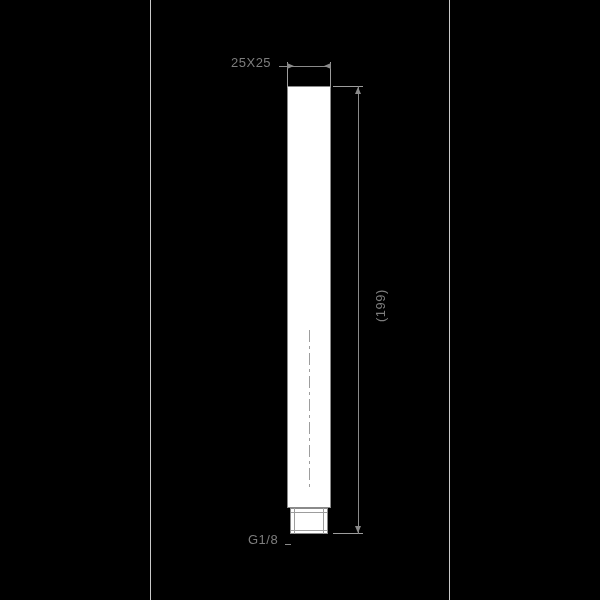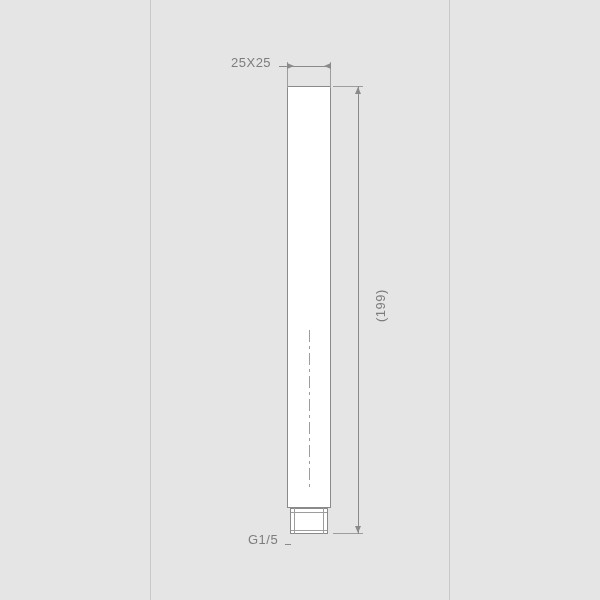--- a/index.html
+++ b/index.html
@@ -7,21 +7,21 @@
     padding: 0;
     background: #ffffff;
   }
   body {
     font-family: "Liberation Sans", sans-serif;
   }
   #canvas {
     position: relative;
     width: 600px;
     height: 600px;
-    background: #e5e5e5;
+    background: #000000;
     overflow: hidden;
   }
   
   .frame-line {
     position: absolute;
     background: #c9c9c9;
   }
   .frame-left {
     left: 150px;
     top: 0;
@@ -186,16 +186,16 @@
   <div class="dim-line h-dim" style="left:279px; top:66px; width:10px;"></div>
   <div class="dim-text" style="left:231px; top:55px;">25X25</div>
 
   <div class="ext-line" style="left:333px; top:86px; width:30px; height:1px;"></div>
   <div class="ext-line" style="left:333px; top:533px; width:30px; height:1px;"></div>
   <div class="dim-line v-dim" style="left:358px; top:86px; height:448px;"></div>
   <div class="arrow arrow-up" style="left:355px; top:87px;"></div>
   <div class="arrow arrow-down" style="left:355px; top:526px;"></div>
   <div class="dim-text rotated" style="left:373px; top:322px;">(199)</div>
 
-  <div class="dim-text" style="left:248px; top:532px;">G1/5</div>
+  <div class="dim-text" style="left:248px; top:532px;">G1/8</div>
   <div class="dim-line h-dim" style="left:285px; top:544px; width:6px;"></div>
 
 </div>
 
 </body></html>

